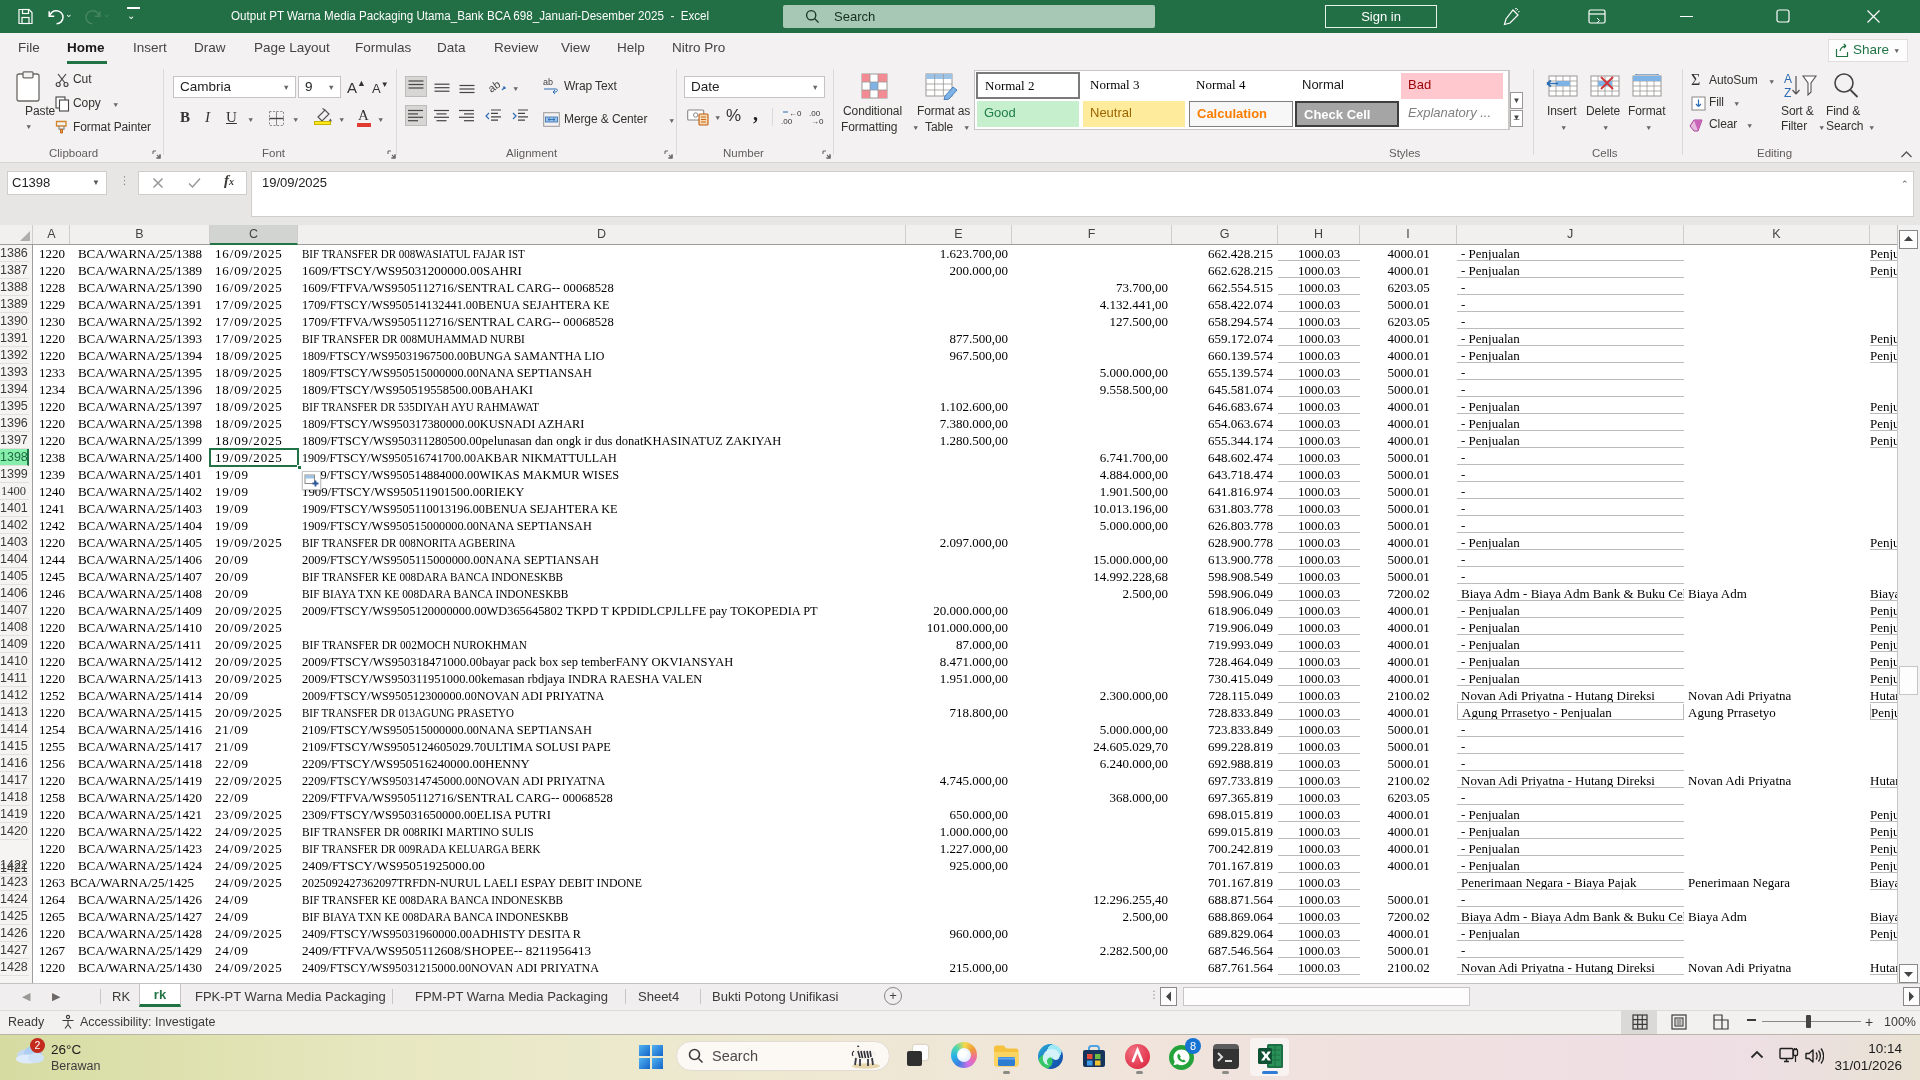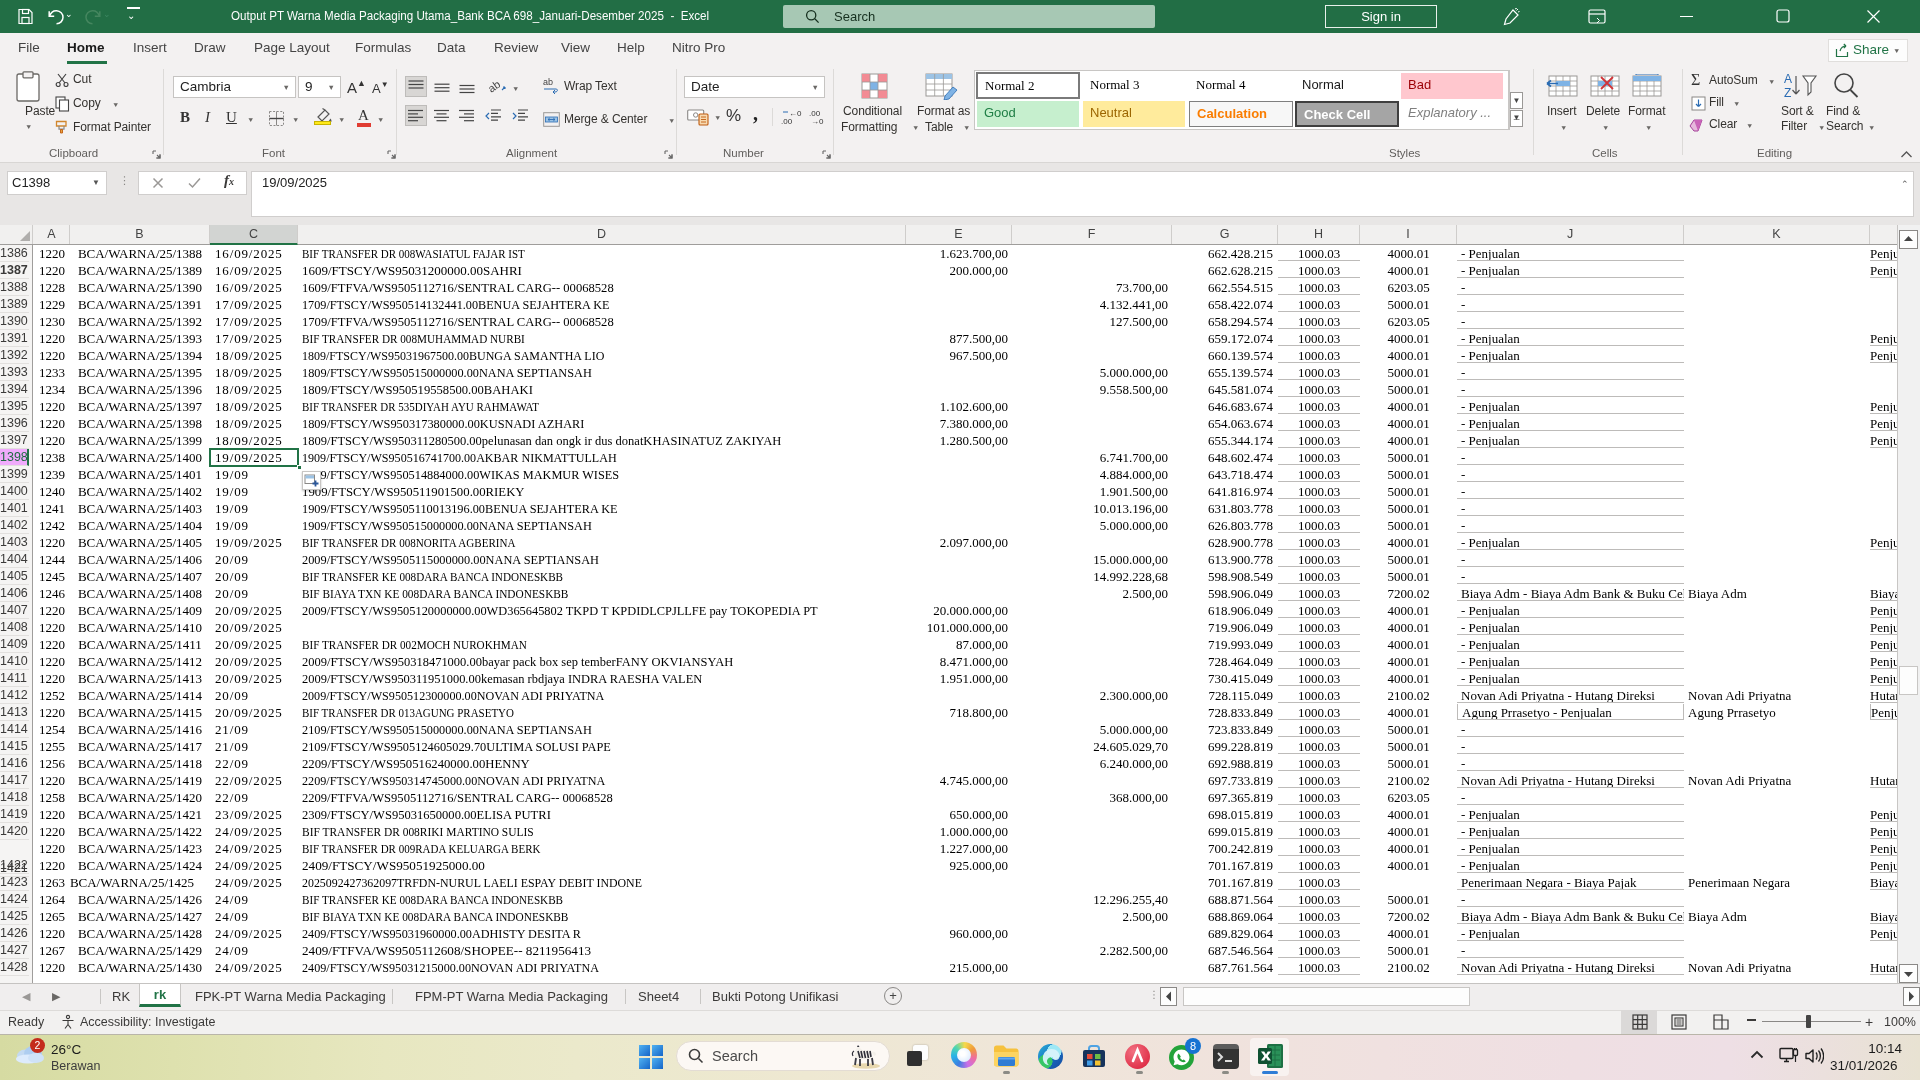--- a/index.html
+++ b/index.html
@@ -437,34 +437,34 @@
 <div class="chd" style="left:1172px;width:106px">G</div>
 <div class="chd" style="left:1278px;width:82px">H</div>
 <div class="chd" style="left:1360px;width:97px">I</div>
 <div class="chd" style="left:1457px;width:227px">J</div>
 <div class="chd" style="left:1684px;width:186px">K</div>
 <div class="chd" style="left:1870px;width:27px;border-right:none">&nbsp;</div>
 
 <div class="abs" id="gutter"></div>
 <div class="abs" style="left:0;top:245px;width:33px;height:738px">
     <div class="rn" style="top:0px;">1386&nbsp;</div>
-    <div class="rn" style="top:17px;font-weight:bold;">1387&nbsp;</div>
+    <div class="rn" style="top:17px;">1387&nbsp;</div>
     <div class="rn" style="top:34px;">1388&nbsp;</div>
     <div class="rn" style="top:51px;">1389&nbsp;</div>
     <div class="rn" style="top:68px;">1390&nbsp;</div>
     <div class="rn" style="top:85px;">1391&nbsp;</div>
     <div class="rn" style="top:102px;">1392&nbsp;</div>
     <div class="rn" style="top:119px;">1393&nbsp;</div>
     <div class="rn" style="top:136px;">1394&nbsp;</div>
     <div class="rn" style="top:153px;">1395&nbsp;</div>
     <div class="rn" style="top:170px;">1396&nbsp;</div>
     <div class="rn" style="top:187px;">1397&nbsp;</div>
-    <div class="rn" style="top:204px;background:#f0abfc;color:#1e6b41;border-right:2px solid #217346;width:29px;">1398&nbsp;</div>
+    <div class="rn" style="top:204px;background:#86efac;color:#1e6b41;border-right:2px solid #217346;width:29px;">1398&nbsp;</div>
     <div class="rn" style="top:221px;">1399&nbsp;</div>
-    <div class="rn" style="top:238px;">1400&nbsp;</div>
+    <div class="rn" style="top:238px;font-family:Liberation Serif, serif;">1400&nbsp;</div>
     <div class="rn" style="top:255px;">1401&nbsp;</div>
     <div class="rn" style="top:272px;">1402&nbsp;</div>
     <div class="rn" style="top:289px;">1403&nbsp;</div>
     <div class="rn" style="top:306px;">1404&nbsp;</div>
     <div class="rn" style="top:323px;">1405&nbsp;</div>
     <div class="rn" style="top:340px;">1406&nbsp;</div>
     <div class="rn" style="top:357px;">1407&nbsp;</div>
     <div class="rn" style="top:374px;">1408&nbsp;</div>
     <div class="rn" style="top:391px;">1409&nbsp;</div>
     <div class="rn" style="top:408px;">1410&nbsp;</div>
@@ -1156,14 +1156,14 @@
       <rect x="1" y="1.5" width="13" height="10" rx="1" fill="none" stroke="#1f1f1f" stroke-width="1.4"></rect>
       <path d="M5 14.5h5M7.5 11.5v3" stroke="#1f1f1f" stroke-width="1.4"></path>
       <rect x="14.5" y="2.5" width="4" height="6" rx="1" fill="none" stroke="#1f1f1f" stroke-width="1.3"></rect>
       <path d="M15.6 1v1.5M17.4 1v1.5M16.5 8.5V15" stroke="#1f1f1f" stroke-width="1.2"></path>
     </svg>
     <svg class="abs" style="left:1804px;top:1047px" width="20" height="18" viewBox="0 0 20 18">
       <path d="M2 6.5h3l4-3.5v12l-4-3.5H2z" fill="none" stroke="#1f1f1f" stroke-width="1.4" stroke-linejoin="round"></path>
       <path d="M12 5.5c1.5 1.8 1.5 5.2 0 7M14.5 3.5c2.5 3 2.5 8 0 11M17 1.5c3.5 4.2 3.5 10.8 0 15" fill="none" stroke="#1f1f1f" stroke-width="1.3"></path>
     </svg>
     <div class="abs" style="left:1862px;top:1041px;width:40px;height:16px;font-size:13.5px;color:#1b1b1b;text-align:right">10:14</div>
-    <div class="abs" style="left:1830px;top:1058px;width:72px;height:16px;font-size:13.5px;color:#1b1b1b;text-align:left">31/01/2026</div>
+    <div class="abs" style="left:1830px;top:1058px;width:72px;height:16px;font-size:13.5px;color:#1b1b1b;text-align:right">31/01/2026</div>
   </div>
 
 </body></html>

